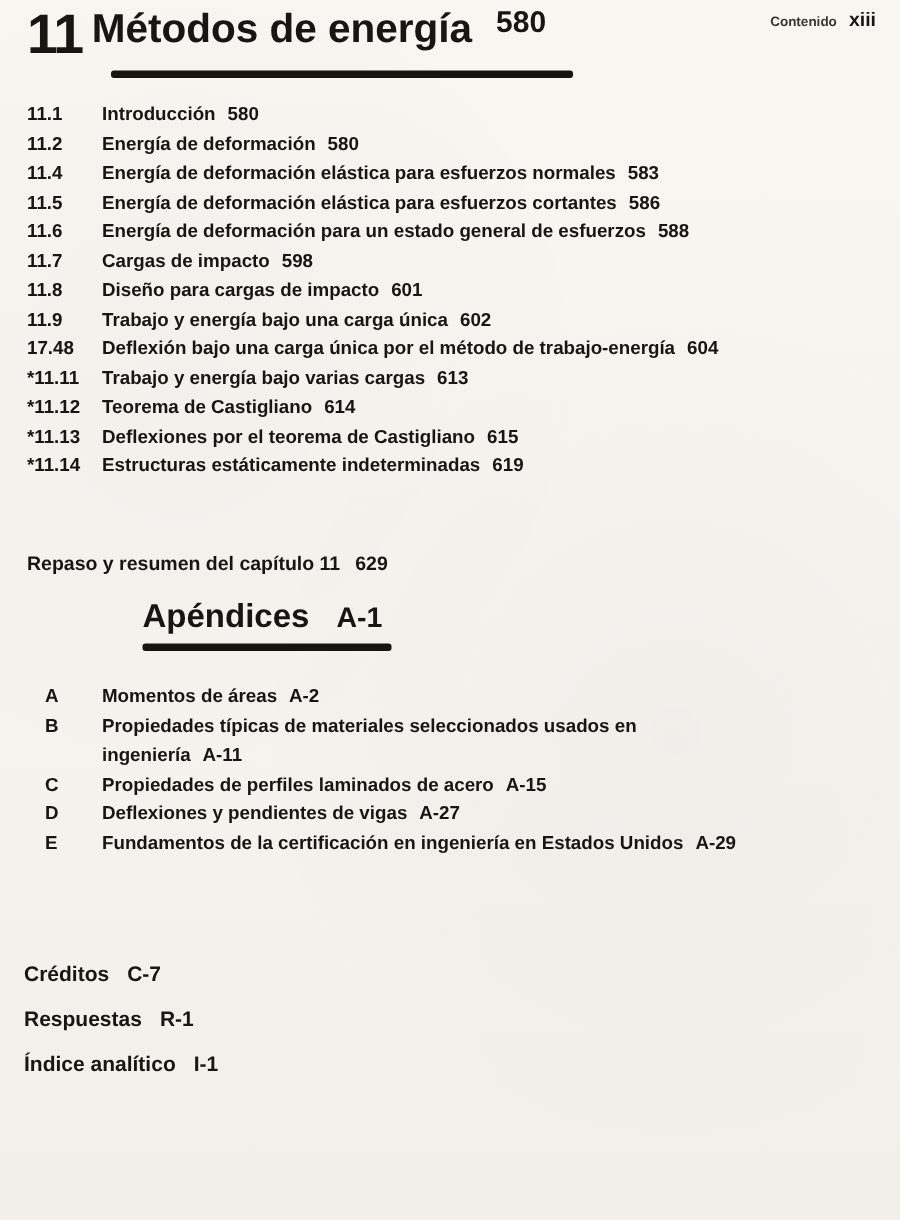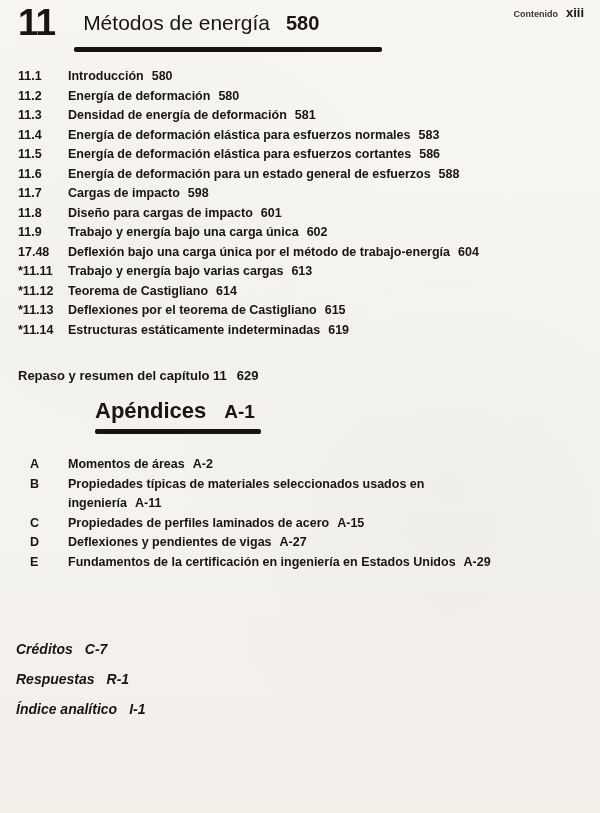--- a/index.html
+++ b/index.html
@@ -29,32 +29,32 @@
   .header-folio { font-size: 13px; font-weight: bold; }
 
   
   .chapter-head {
     position: absolute;
     top: 4px;
     left: 18px;
   }
   .chapter-title-row {
     display: flex;
-    align-items: center;
+    align-items: flex-start;
   }
   .chapter-num {
     font-size: 37px;
     font-weight: bold;
     letter-spacing: -1px;
     line-height: 38px;
   }
   .chapter-title {
-    font-size: 21px;
-    font-weight: normal;
-    margin-left: 28px;
+    font-size: 27px;
+    font-weight: bold;
+    margin-left: 6px;
   }
   .chapter-page {
     font-size: 20px;
     font-weight: bold;
     margin-left: 16px;
   }
   .chapter-rule {
     margin-left: 56px;
     margin-top: 5px;
     width: 308px;
@@ -132,21 +132,20 @@
     position: absolute;
     top: 641px;
     left: 16px;
   }
   .bm-row {
     display: flex;
     align-items: flex-end;
     font-size: 14px;
     font-weight: bold;
     margin-bottom: 14px;
-    font-style: italic;
   }
   .bm-page { margin-left: 12px; }
 </style>
 </head>
 <body>
 
 <div class="page">
 
   <div class="header-right">
     <span class="header-label">Contenido</span>
@@ -167,25 +166,20 @@
       <span class="sec-num">11.1</span>
       <span class="sec-title">Introducción</span>
       <span class="sec-page">580</span>
     </div>
     <div class="sec-row">
       <span class="sec-num">11.2</span>
       <span class="sec-title">Energía de deformación</span>
       <span class="sec-page">580</span>
     </div>
     <div class="sec-row">
-      <span class="sec-num">11.3</span>
-      <span class="sec-title">Densidad de energía de deformación</span>
-      <span class="sec-page">581</span>
-    </div>
-    <div class="sec-row">
       <span class="sec-num">11.4</span>
       <span class="sec-title">Energía de deformación elástica para esfuerzos normales</span>
       <span class="sec-page">583</span>
     </div>
     <div class="sec-row">
       <span class="sec-num">11.5</span>
       <span class="sec-title">Energía de deformación elástica para esfuerzos cortantes</span>
       <span class="sec-page">586</span>
     </div>
     <div class="sec-row">

